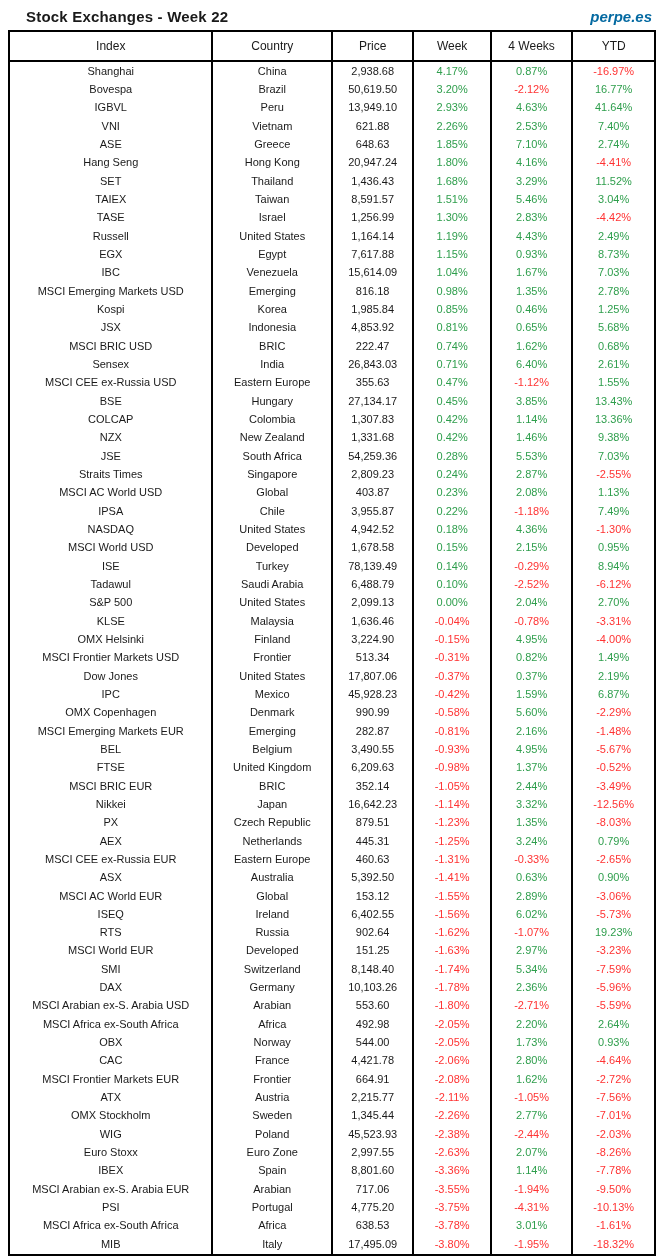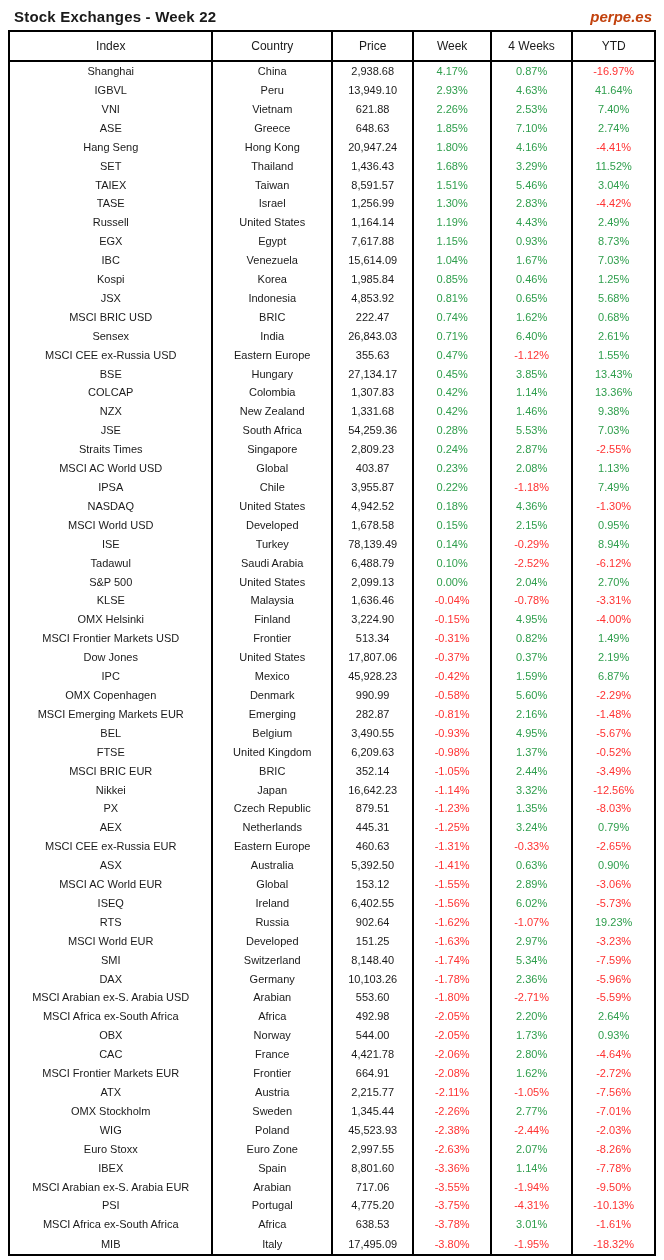--- a/index.html
+++ b/index.html
@@ -5,26 +5,26 @@
   :root { --pos:#2E9E4C; --neg:#FF3232; --ink:#1a1a1a; --line:#000; }
   * { box-sizing: border-box; }
   html,body { margin:0; padding:0; background:#fff; }
   body {
     width:664px; height:1260px;
     font-family:"Liberation Sans", sans-serif;
     color:var(--ink);
     position:relative;
   }
   .topbar {
-    position:absolute; top:0; left:0; right:0; height:30px;
+    position:absolute; top:0; left:12px; right:0; height:30px;
     display:flex; justify-content:space-between; align-items:center;
     padding:2px 12px 0 14px;
   }
   .title { font-size:15px; font-weight:bold; letter-spacing:0.2px; }
-  .brand { font-size:15px; font-weight:bold; font-style:italic; color:#c2410c; }
+  .brand { font-size:15px; font-weight:bold; font-style:italic; color:#0369a1; }
   .tablewrap { position:absolute; top:30px; left:8px; right:8px; bottom:4px; }
   table.market {
     width:100%; height:100%;
     border-collapse:collapse; table-layout:fixed;
     border:2px solid var(--line);
     font-size:11px;
   }
   table.market th, table.market td {
     text-align:center; vertical-align:middle;
     padding:0 2px;
@@ -71,20 +71,28 @@
     <tbody>
         <tr>
           <td>Shanghai</td>
           <td>China</td>
           <td>2,938.68</td>
           <td class="pos">4.17%</td>
           <td class="pos">0.87%</td>
           <td class="neg">-16.97%</td>
         </tr>
         <tr>
+          <td>Bovespa</td>
+          <td>Brazil</td>
+          <td>50,619.50</td>
+          <td class="pos">3.20%</td>
+          <td class="neg">-2.12%</td>
+          <td class="pos">16.77%</td>
+        </tr>
+        <tr>
           <td>IGBVL</td>
           <td>Peru</td>
           <td>13,949.10</td>
           <td class="pos">2.93%</td>
           <td class="pos">4.63%</td>
           <td class="pos">41.64%</td>
         </tr>
         <tr>
           <td>VNI</td>
           <td>Vietnam</td>
@@ -151,20 +159,28 @@
         </tr>
         <tr>
           <td>IBC</td>
           <td>Venezuela</td>
           <td>15,614.09</td>
           <td class="pos">1.04%</td>
           <td class="pos">1.67%</td>
           <td class="pos">7.03%</td>
         </tr>
         <tr>
+          <td>MSCI Emerging Markets USD</td>
+          <td>Emerging</td>
+          <td>816.18</td>
+          <td class="pos">0.98%</td>
+          <td class="pos">1.35%</td>
+          <td class="pos">2.78%</td>
+        </tr>
+        <tr>
           <td>Kospi</td>
           <td>Korea</td>
           <td>1,985.84</td>
           <td class="pos">0.85%</td>
           <td class="pos">0.46%</td>
           <td class="pos">1.25%</td>
         </tr>
         <tr>
           <td>JSX</td>
           <td>Indonesia</td>

